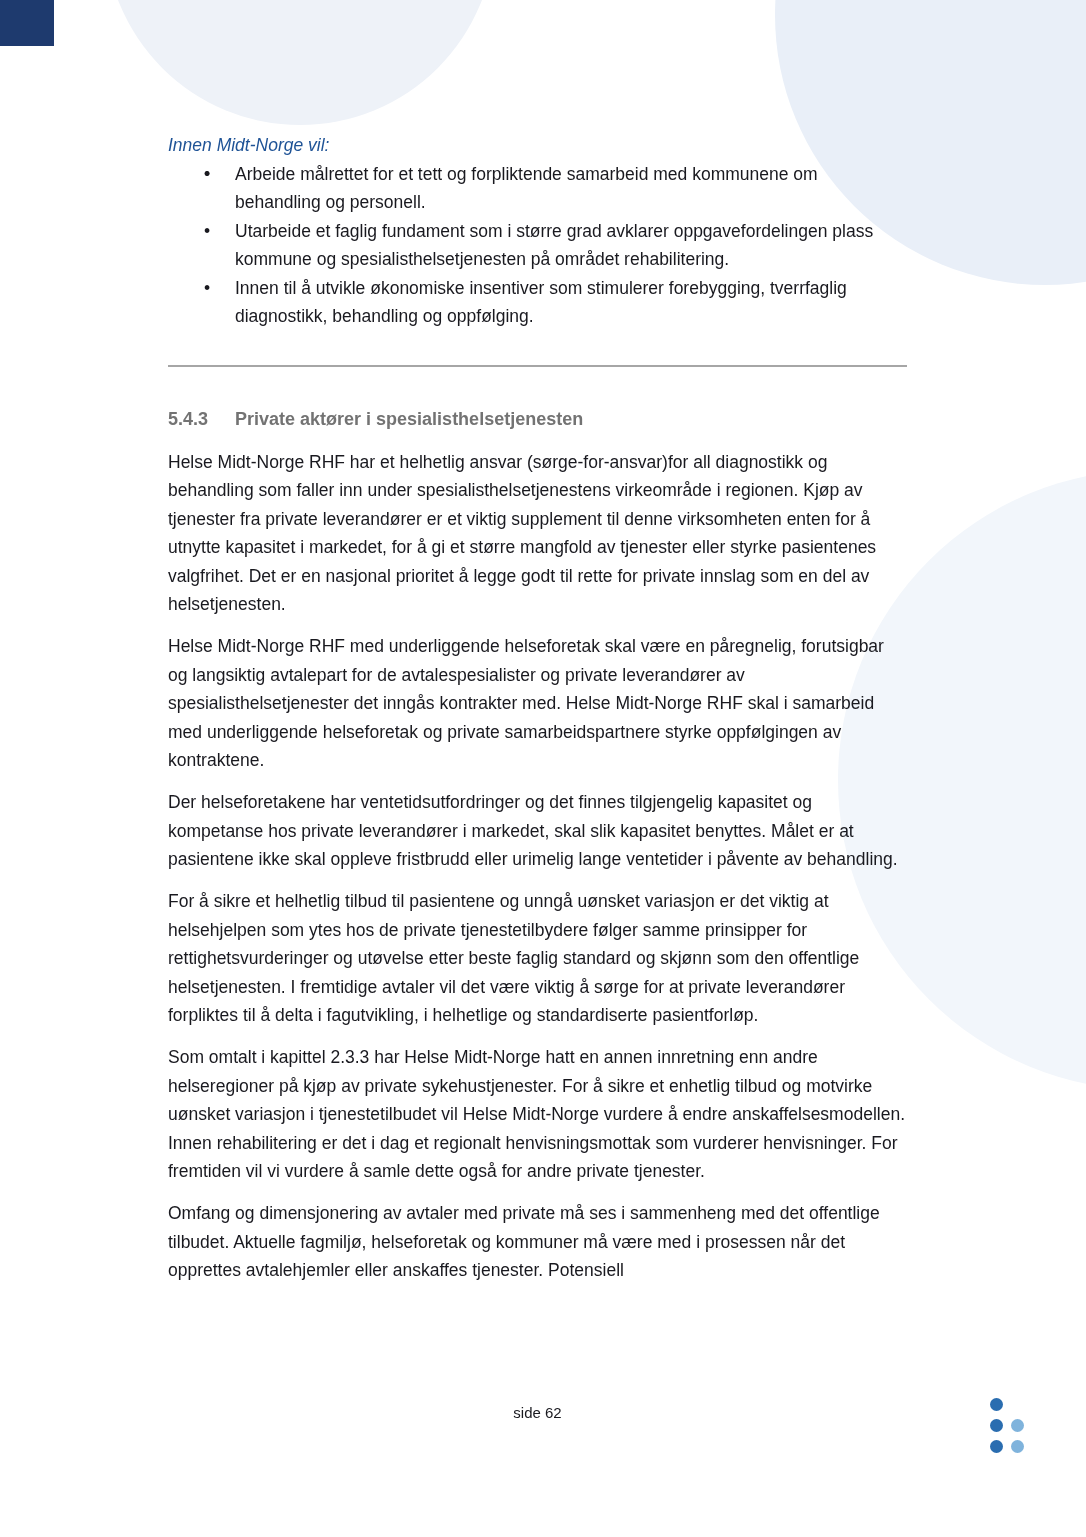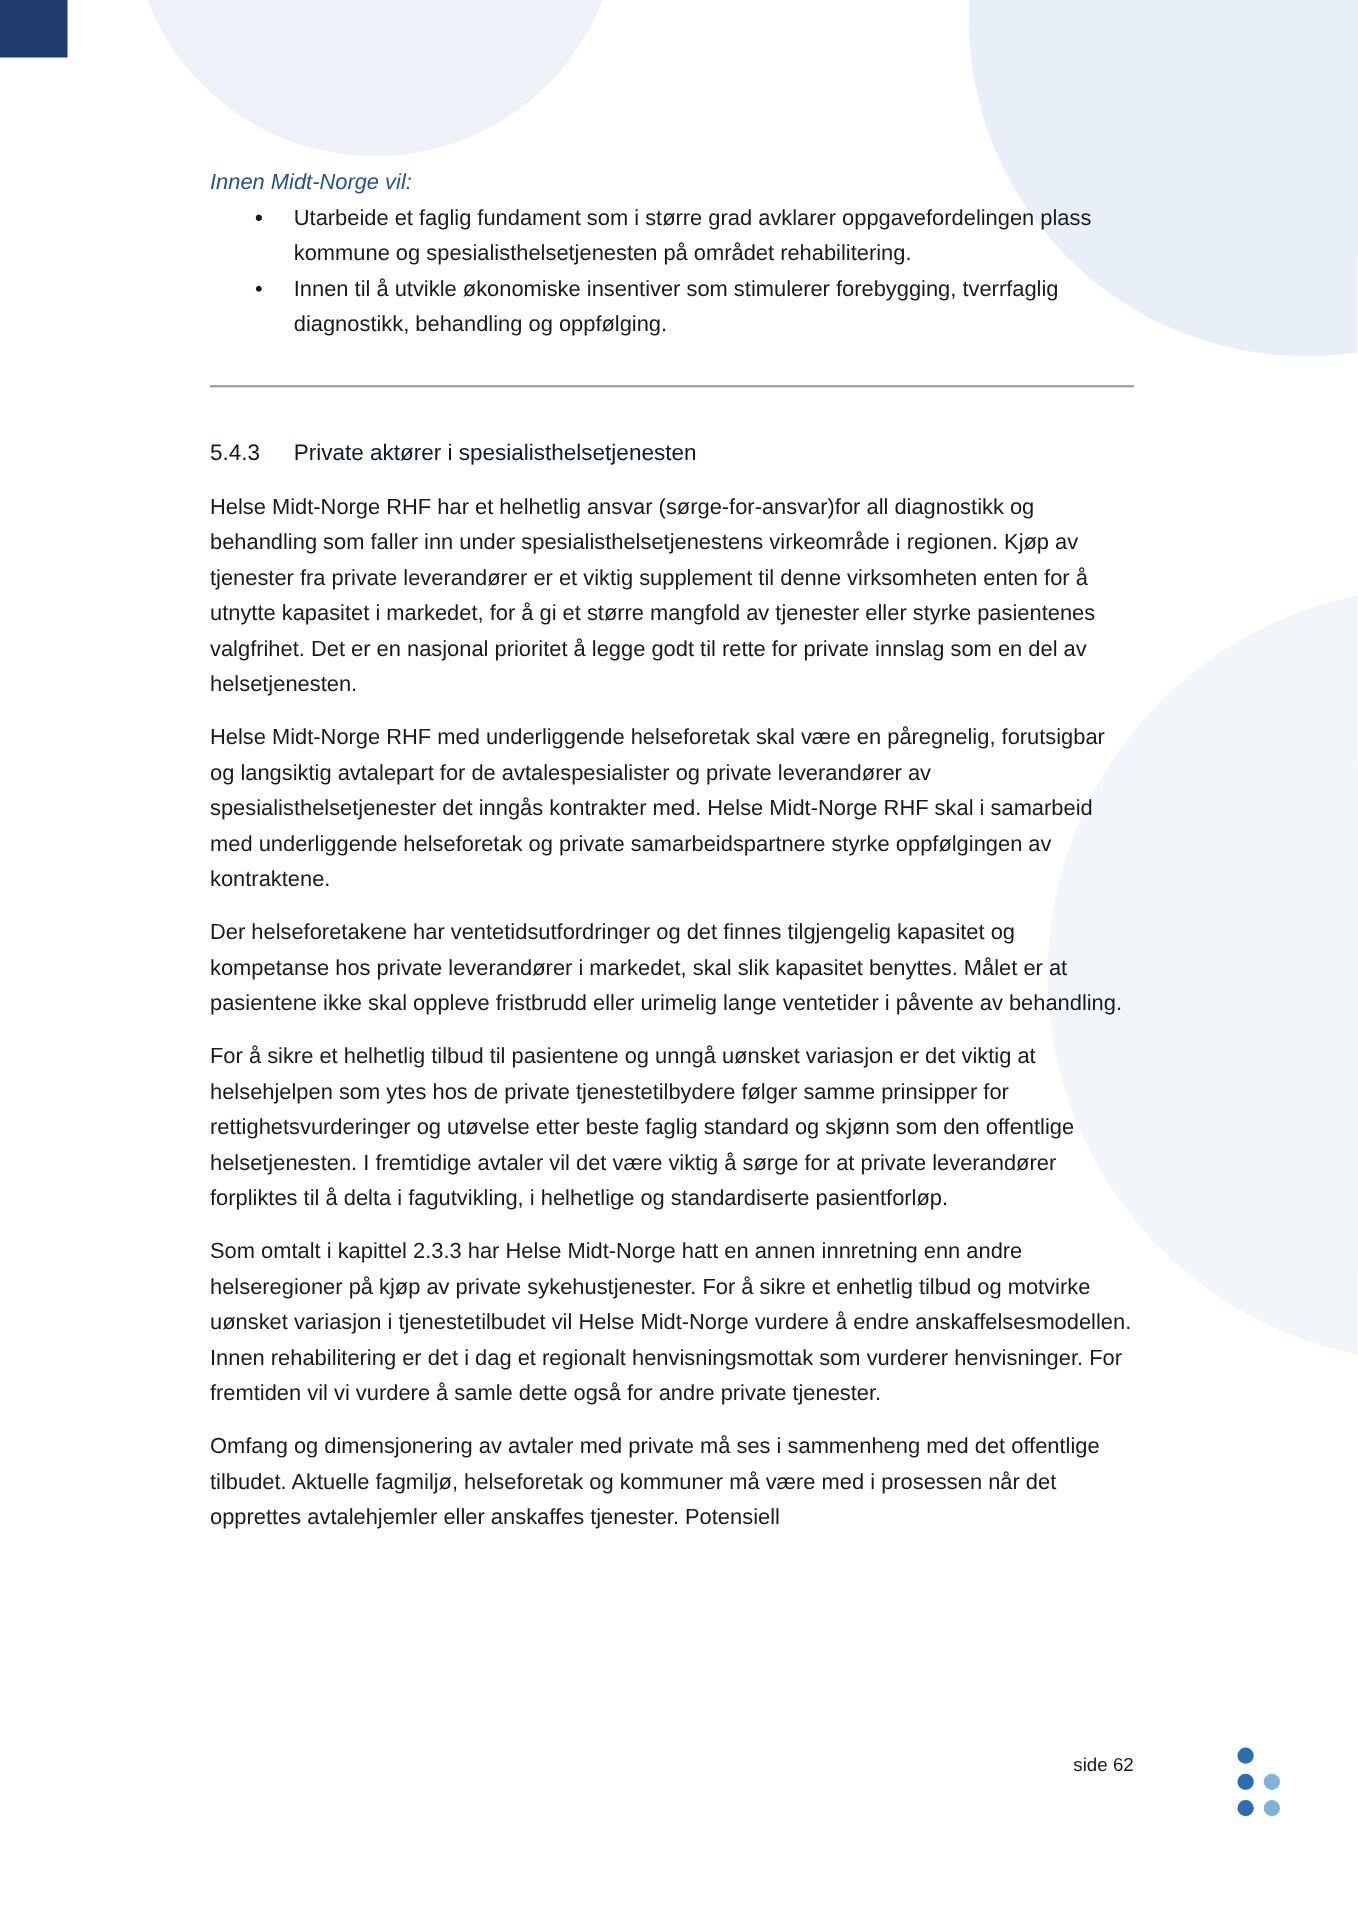--- a/index.html
+++ b/index.html
@@ -27,37 +27,37 @@
     font-size: 17.5px;
     line-height: 28.5px;
   }
   .intro-title { font-style: italic; color: #1f5396; }
   ul.bullets { list-style: none; margin: 0; }
   ul.bullets li { position: relative; padding-left: 67px; }
   ul.bullets li .marker { position: absolute; left: 36px; top: 0; }
   hr.divider { border: none; border-top: 2px solid #a6a6a6; margin: 34px 0 0 0; }
   .section-heading {
     display: flex;
-    color: #0f172a;
+    color: #737373;
     font-size: 18px;
-    font-weight: normal;
+    font-weight: bold;
     margin-top: 40px;
     margin-bottom: 17px;
     line-height: 24px;
     align-items: center;
   }
   .section-heading .num { width: 67px; flex: 0 0 67px; }
   .paragraphs p.para { margin-bottom: 13.5px; }
 
   .footer-label {
     position: absolute;
     left: 168px;
     top: 1404px;
     width: 739px;
-    text-align: right;
+    text-align: center;
     font-size: 15px;
     color: #19191f;
   }
   .logo { position: absolute; left: 986px; top: 1398px; width: 44px; height: 62px; }
   .logo .dot { position: absolute; width: 13px; height: 13px; border-radius: 50%; }
   .logo .dark { background: #2a6db0; }
   .logo .light { background: #7fb3dc; }
   .logo .d1 { left: 4px; top: 0; }
   .logo .d2 { left: 4px; top: 21px; }
   .logo .d3 { left: 4px; top: 42px; }
@@ -79,20 +79,21 @@
     <p class="intro-title">Innen Midt-Norge vil:</p>
 
     <ul class="bullets">
 
         <li>
           <span class="marker">•</span>
         </li>
 
         <li>
           <span class="marker">•</span>
+          <span class="btext">Arbeide målrettet for et tett og forpliktende samarbeid med kommunene om behandling og personell.</span>
         </li>
 
         <li>
           <span class="marker">•</span>
           <span class="btext">Utarbeide et faglig fundament som i større grad avklarer oppgavefordelingen plass kommune og spesialisthelsetjenesten på området rehabilitering.</span>
         </li>
 
         <li>
           <span class="marker">•</span>
           <span class="btext">Innen til å utvikle økonomiske insentiver som stimulerer forebygging, tverrfaglig diagnostikk, behandling og oppfølging.</span>

